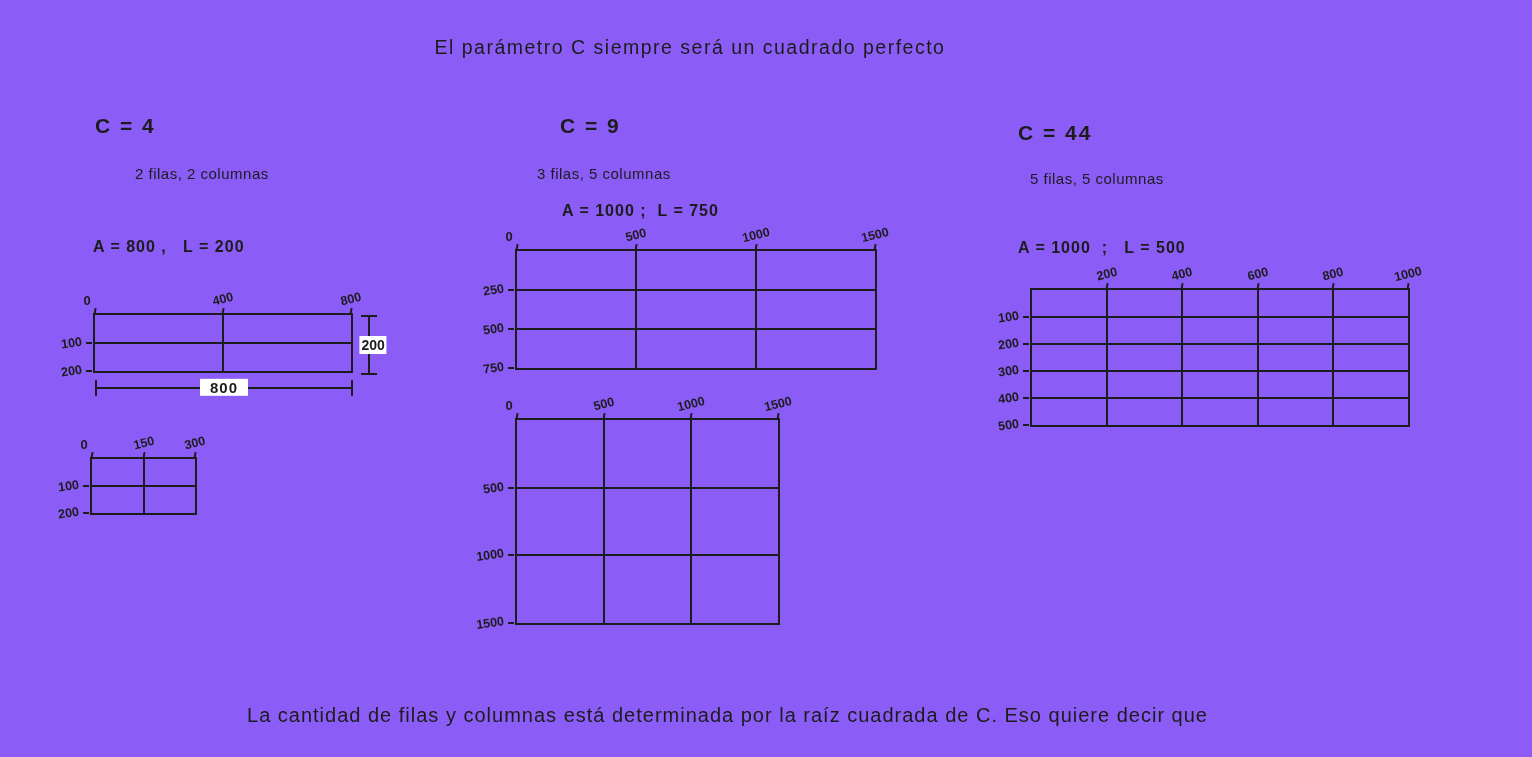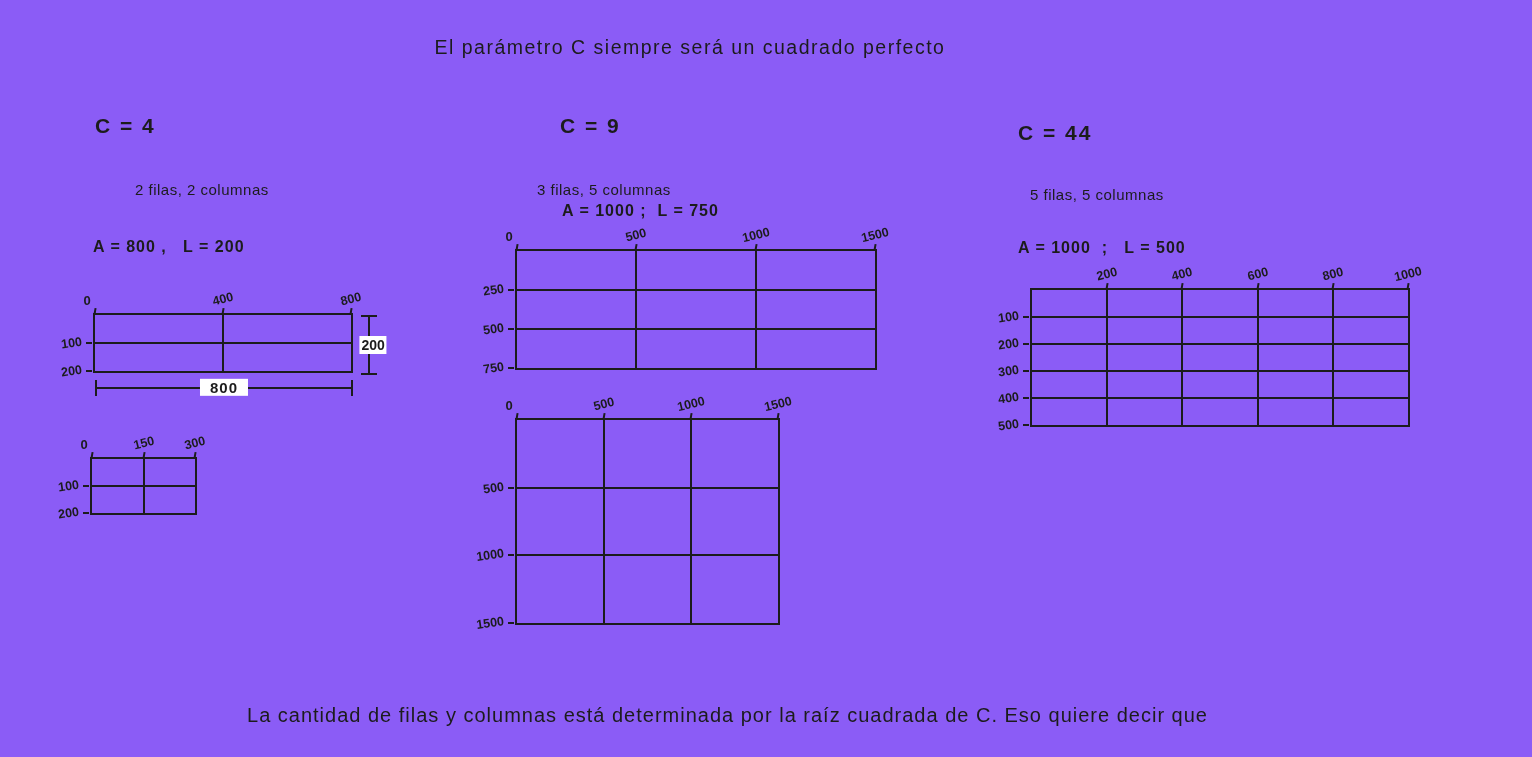--- a/index.html
+++ b/index.html
@@ -1,21 +1,21 @@
 <!DOCTYPE html>
 <html><head>
 <meta charset="utf-8">
 <style>
   html,body{margin:0;padding:0;background:#ffffff;}
   .canvas{position:relative;width:1532px;height:757px;background:#8b5cf6;overflow:hidden;
           font-family:"Liberation Sans",sans-serif;color:#1c1c1c;}
   .hw{position:absolute;white-space:pre;color:#1c1c1c;}
   .title{font-size:19.5px;font-weight:500;letter-spacing:1.5px;text-align:center;}
   .c-label{font-size:21px;font-weight:600;letter-spacing:2px;}
-  .dims{font-size:15px;font-weight:500;letter-spacing:0.5px;margin-top:16px;}
+  .dims{font-size:15px;font-weight:500;letter-spacing:0.5px;}
   .params{font-size:16px;font-weight:700;letter-spacing:1px;}
   .side-labels{font-size:17px;font-weight:700;letter-spacing:1px;line-height:31px;}
   .footer{font-size:20px;font-weight:500;letter-spacing:1px;text-align:center;line-height:28.5px;}
 
   .grid{position:absolute;border:2px solid #1c1c1c;box-sizing:border-box;background:transparent;}
   .vline{position:absolute;top:0;bottom:0;width:2px;background:#1c1c1c;transform:translateX(-1px);}
   .hline{position:absolute;left:0;right:0;height:2px;background:#1c1c1c;transform:translateY(-1px);}
   .xtick-mark{position:absolute;top:-7px;width:2px;height:7px;background:#1c1c1c;
               transform:translateX(-1px) rotate(10deg);}
   .ytick-mark{position:absolute;left:-9px;width:6px;height:2px;background:#1c1c1c;transform:translateY(-1px);}

